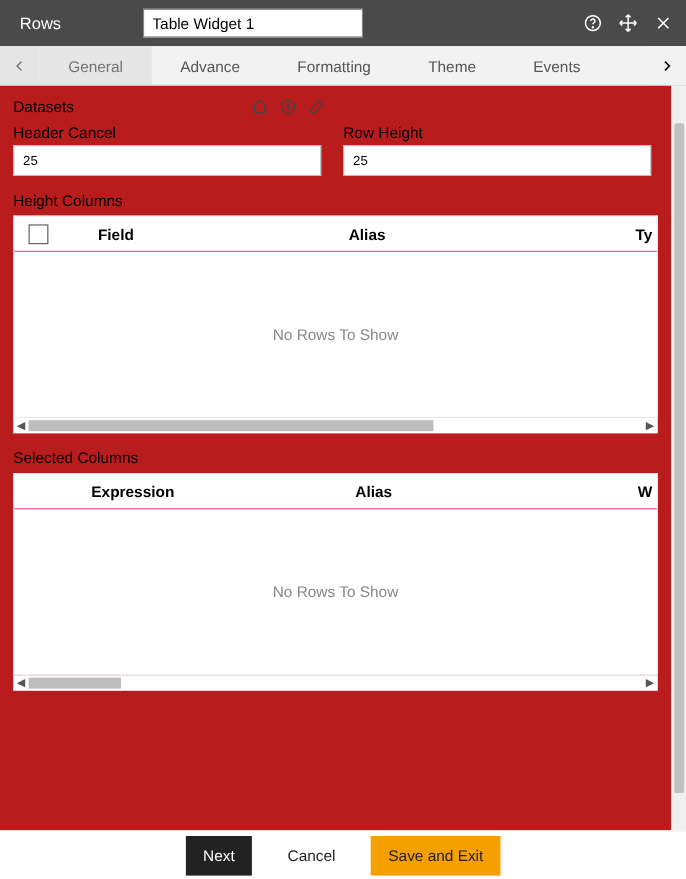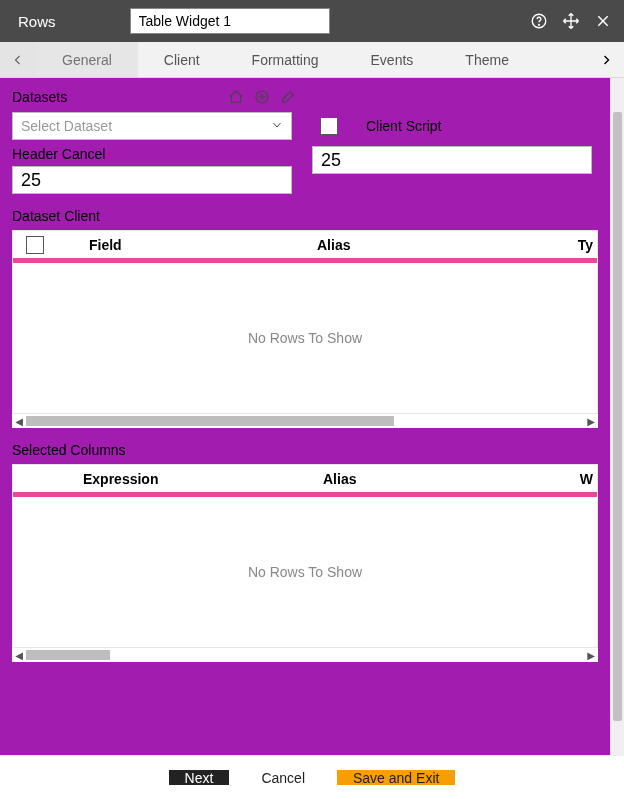--- a/index.html
+++ b/index.html
@@ -17,60 +17,60 @@
   .tabs { height: 36px; background: #f2f2f2; display: flex; align-items: stretch; border-bottom: 1px solid #d8d8d8; position: relative; }
   .tab-arrow { width: 36px; display: flex; align-items: center; justify-content: center; font-size: 18px; color: #555; cursor: pointer; background: #f2f2f2; }
   .tab-arrow.left { background: #e4e4e4; }
   .tab-arrow.right { font-weight: bold; }
   .tabs-inner { display: flex; align-items: stretch; flex: 1; }
   .tab { padding: 0 26px; display: flex; align-items: center; font-size: 14px; color: #555; cursor: pointer; }
   .tab.active { background: #e6e6e6; color: #737373; }
 
   
   .content-wrap { position: relative; height: calc(799px - 42px - 36px - 44px); display: flex; }
-  .content { flex: 1; padding: 10px 12px 0 12px; background: #a21caf; overflow: hidden; }
+  .content { flex: 1; padding: 10px 12px 0 12px; background: #b91c1c; overflow: hidden; }
   .vscroll { width: 14px; background: #f0f0f0; position: relative; border-left: 1px solid #e0e0e0; }
   .vscroll .thumb { position: absolute; top: 34px; bottom: 34px; left: 2px; right: 2px; background: #c1c1c1; border-radius: 2px; }
 
   .row-line { display: flex; align-items: center; gap: 10px; margin-bottom: 6px; }
   .row-line .label { font-size: 14px; }
   .ds-icons { display: flex; gap: 8px; margin-left: 150px; }
   .ds-icons .i { width: 18px; height: 18px; cursor: pointer; display:flex; align-items:center; justify-content:center; }
 
   .selectbox { width: 280px; height: 28px; border: 1px solid #bbb; background: #fff; display: flex; align-items: center; justify-content: space-between; padding: 0 8px; font-size: 14px; color: #999; cursor: pointer; }
   .selectbox .chev { color: #555; }
 
   .chk { width: 18px; height: 18px; border: 1px solid #555; background: #fff; cursor: pointer; }
 
   .path-label { font-size: 14px; margin-top: 6px; margin-bottom: 12px; }
 
   .two-col { display: flex; gap: 20px; margin-bottom: 14px; }
   .two-col .col { flex: 0 0 280px; }
   .two-col .lbl { font-size: 14px; margin-bottom: 4px; display: block; }
-  .two-col input { width: 100%; height: 28px; border: 1px solid #bbb; padding: 0 8px; font-size: 18px; }
+  .two-col input { width: 100%; height: 28px; border: 1px solid #bbb; padding: 0 8px; font-size: 12px; }
 
   .section-title { font-size: 14px; margin-bottom: 6px; }
 
   .grid { background: #fff; border: 1px solid #e6e6e6; }
-  .grid .grid-head { display: flex; align-items: center; height: 32px; border-bottom: 5px solid #ec4899; font-weight: bold; font-size: 14px; }
+  .grid .grid-head { display: flex; align-items: center; height: 32px; border-bottom: 1px solid #ec4899; font-weight: bold; font-size: 14px; }
   .grid .gh-chk { width: 44px; display: flex; justify-content: center; }
   .grid .gh-col { flex: 0 0 auto; }
   .grid .body { height: 150px; display: flex; align-items: center; justify-content: center; color: #888; font-size: 14px; }
 
   
   .hscroll { height: 14px; background: #fff; display: flex; align-items: center; position: relative; }
   .hscroll .arrow { width: 14px; text-align: center; font-size: 10px; color: #555; }
   .hscroll .track { flex: 1; height: 10px; background: #fff; position: relative; }
   .hscroll .thumb { position: absolute; top: 0; left: 0; height: 10px; background: #bdbdbd; }
 
   .gap { height: 14px; }
 
   
   .footer { position: absolute; bottom: 0; left: 0; right: 0; height: 44px; background: #fff; display: flex; align-items: center; justify-content: center; gap: 16px; border-top: 1px solid #eee; }
-  .btn { height: 15px; padding: 0 16px; font-size: 14px; border: none; cursor: pointer; }
+  .btn { height: 36px; padding: 0 16px; font-size: 14px; border: none; cursor: pointer; }
   .btn-next { background: #222; color: #fff; }
   .btn-cancel { background: #fff; color: #222; }
   .btn-save { background: #f5a000; color: #222; }
 </style>
 </head>
 <body>
 
 <div class="titlebar">
   <span class="name-label">Rows</span>
   <input type="text" value="Table Widget 1" style="">
@@ -95,24 +95,24 @@
 </div>
 
 <div class="tabs">
   <div class="tab-arrow left">
     <svg width="12" height="12" viewBox="0 0 24 24" fill="none" stroke="#666" stroke-width="2.4">
         <path d="M15 4l-8 8 8 8"></path>
       </svg>
   </div>
   <div class="tabs-inner">
     <div class="tab active">General</div>
-    <div class="tab">Client</div>
+    <div class="tab">Advance</div>
     <div class="tab">Formatting</div>
+    <div class="tab">Theme</div>
     <div class="tab">Events</div>
-    <div class="tab">Theme</div>
   </div>
   <div class="tab-arrow right">
     <svg width="12" height="12" viewBox="0 0 24 24" fill="none" stroke="#000" stroke-width="2.8">
         <path d="M9 4l8 8-8 8"></path>
       </svg>
   </div>
 </div>
 
 <div class="content-wrap">
   <div class="content">
@@ -133,45 +133,34 @@
             </svg>
         </span>
         <span class="i">
           <svg width="16" height="16" viewBox="0 0 24 24" fill="none" stroke="#444" stroke-width="1.6">
               <path d="M4 20h5L20 9l-5-5L4 15v5z"></path>
             </svg>
         </span>
       </span>
     </div>
 
-    <div class="row-line" style="gap:28px;">
-      <div class="selectbox">
-        <span>Select Dataset</span>
-        <span class="chev">
-          <svg width="12" height="12" viewBox="0 0 24 24" fill="none" stroke="#444" stroke-width="2">
-              <path d="M5 8l7 8 7-8"></path>
-            </svg>
-        </span>
-      </div>
-      <div class="chk"></div>
-      <span class="label">Client Script</span>
-    </div>
 
 
     <div class="two-col">
       <div class="col">
         <span class="lbl">Header Cancel</span>
         <input type="text" value="25" style="">
       </div>
       <div class="col">
+        <span class="lbl">Row Height</span>
         <input type="text" value="25" style="">
       </div>
     </div>
 
-    <div class="section-title">Dataset Client</div>
+    <div class="section-title">Height Columns</div>
     <div class="grid">
       <div class="grid-head">
         <div class="gh-chk">
             <div class="chk"></div>
           </div>
         <div class="gh-col" style="width:220px; padding-left:32px;">Field</div>
         <div class="gh-col" style="width:240px; padding-left:40px;">Alias</div>
         <div class="gh-col" style="flex:1; text-align:right; padding-right:4px;">Ty</div>
       </div>
       <div class="body">No Rows To Show</div>

